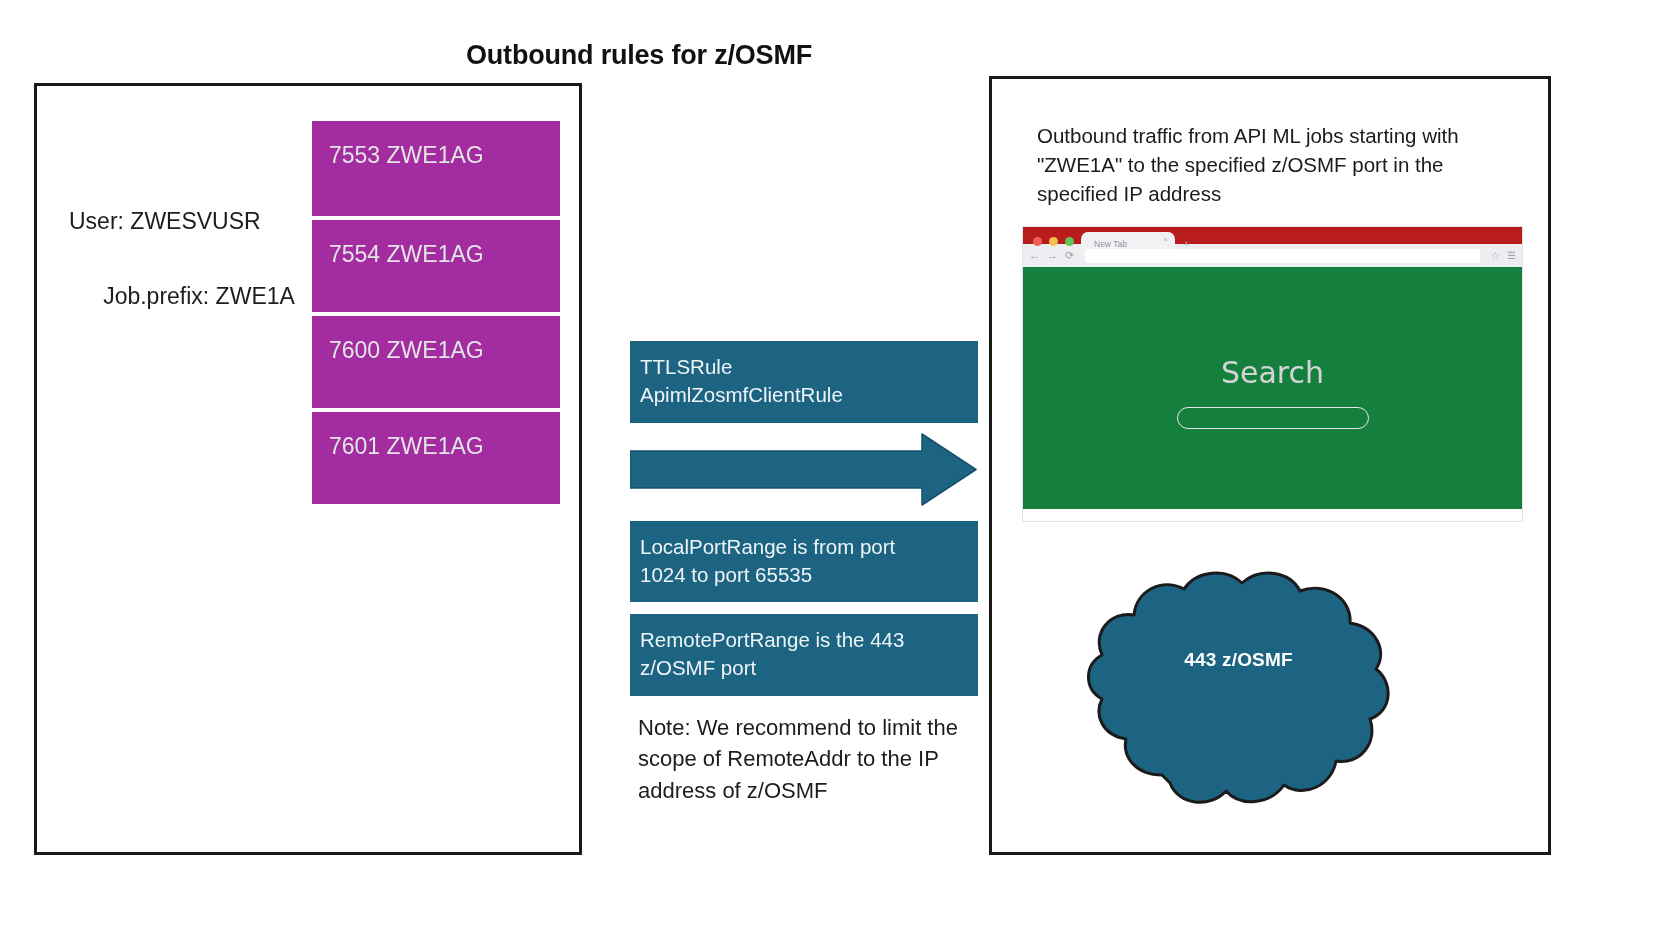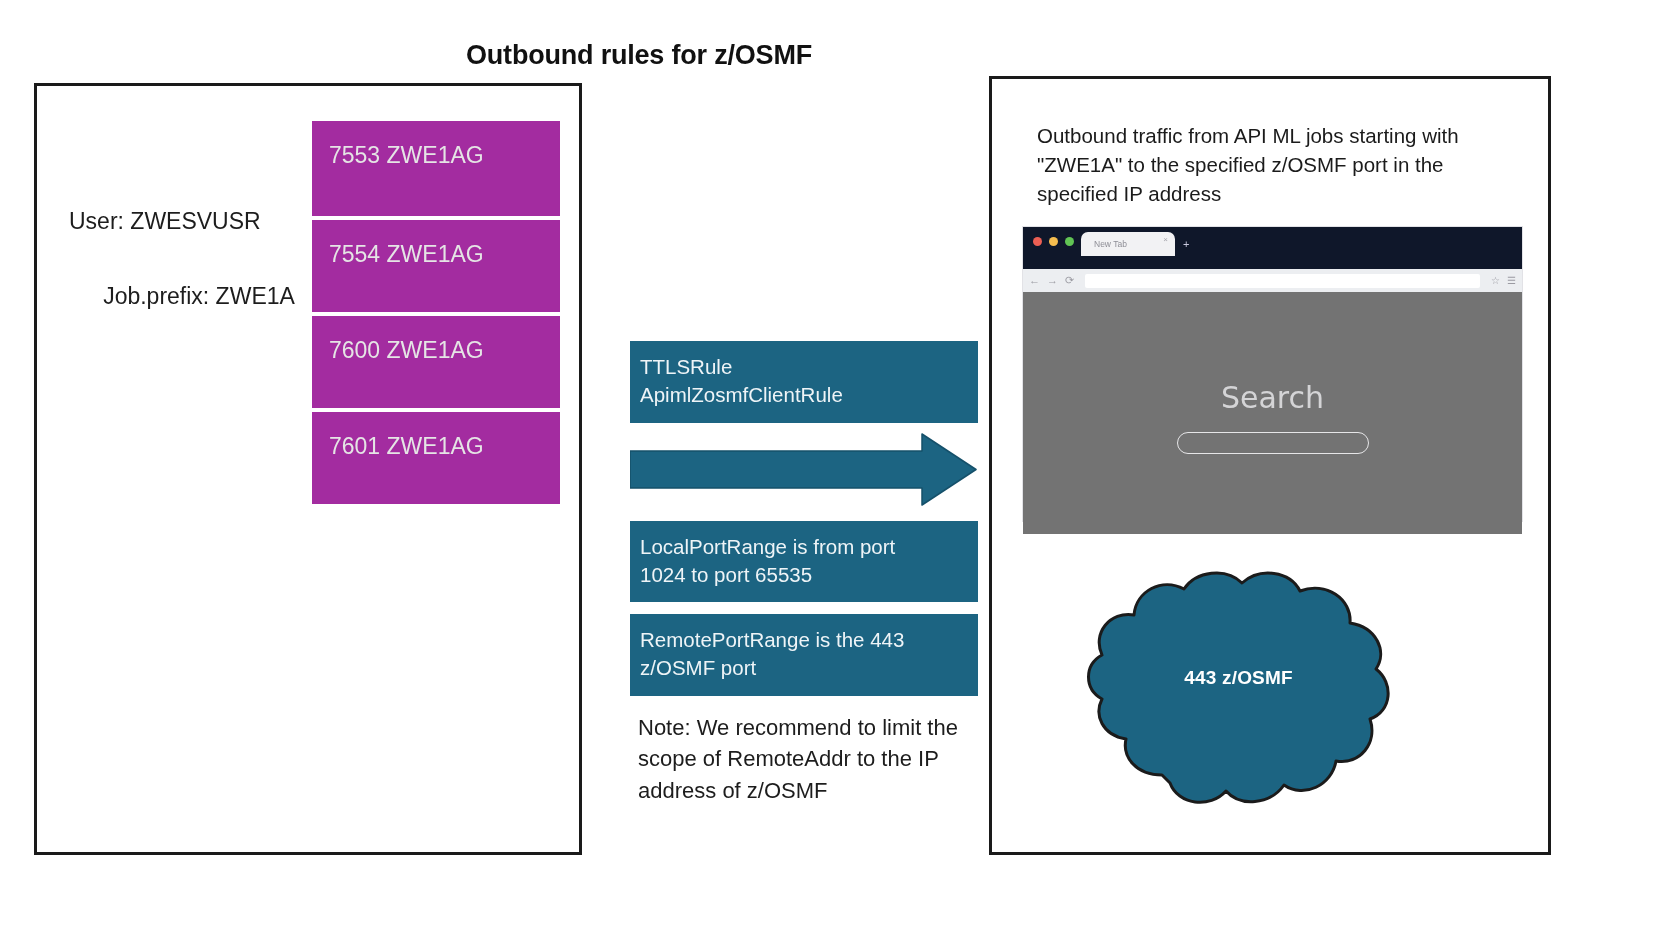--- a/index.html
+++ b/index.html
@@ -148,22 +148,22 @@
   .browser {
     position: absolute;
     left: 31px;
     top: 148px;
     width: 499px;
     height: 294px;
     background: #ffffff;
     box-shadow: 0 0 0 1px #e2e2e6;
   }
   .browser-titlebar {
-    height: 42px;
-    background: #0f172a;
+    height: 17px;
+    background: #b91c1c;
     position: relative;
   }
   .dots {
     position: absolute;
     left: 10px;
     top: 10px;
     display: flex;
     gap: 7px;
   }
   .dot {
@@ -227,21 +227,21 @@
     position: relative;
   }
   .tool-icon {
     color: #9b9ba2;
     font-size: 10px;
     margin-left: 7px;
     line-height: 1;
   }
   .browser-content {
     height: 242px;
-    background: #737373;
+    background: #15803d;
     position: relative;
   }
   .search-word {
     position: absolute;
     left: 0;
     right: 0;
     top: 88px;
     text-align: center;
     font-size: 30px;
     color: #d4d4d6;
@@ -265,21 +265,21 @@
     left: 78px;
     top: 490px;
     width: 337px;
     height: 242px;
   }
   .cloud svg { display: block; }
   .cloud-label {
     position: absolute;
     left: 0;
     right: 0;
-    top: 98px;
+    top: 80px;
     text-align: center;
     color: #ffffff;
     font-size: 19px;
     font-weight: bold;
     letter-spacing: 0.2px;
   }
 </style>
 </head>
 <body>
 

